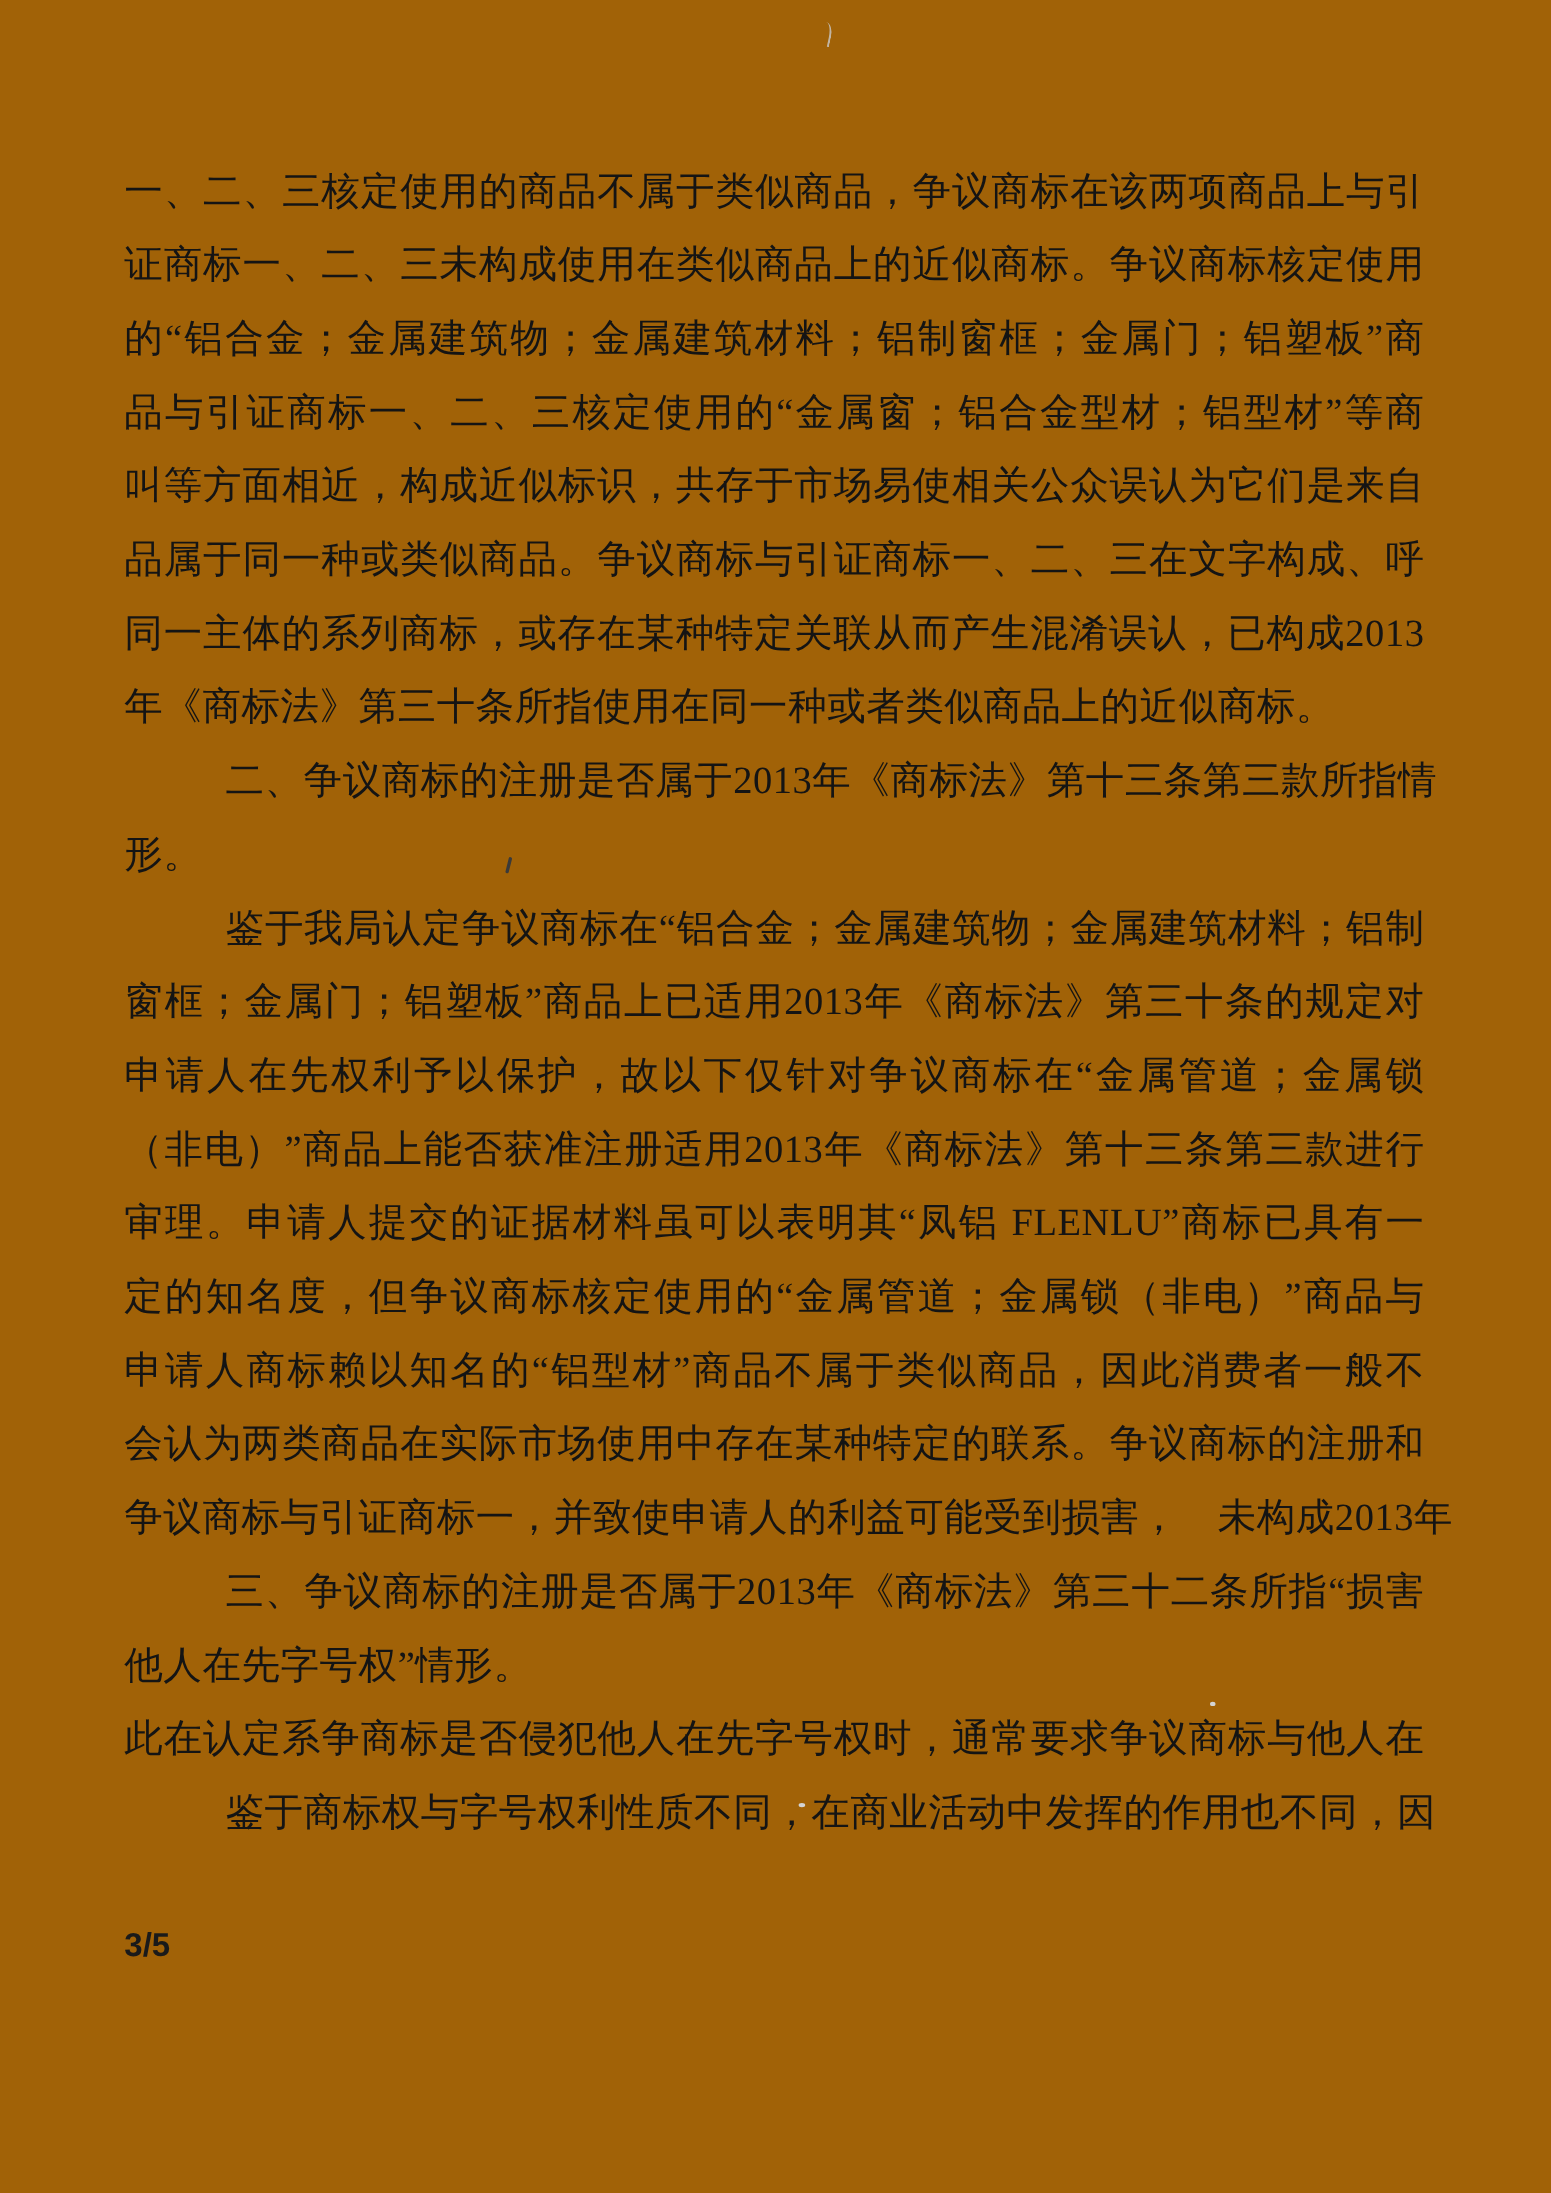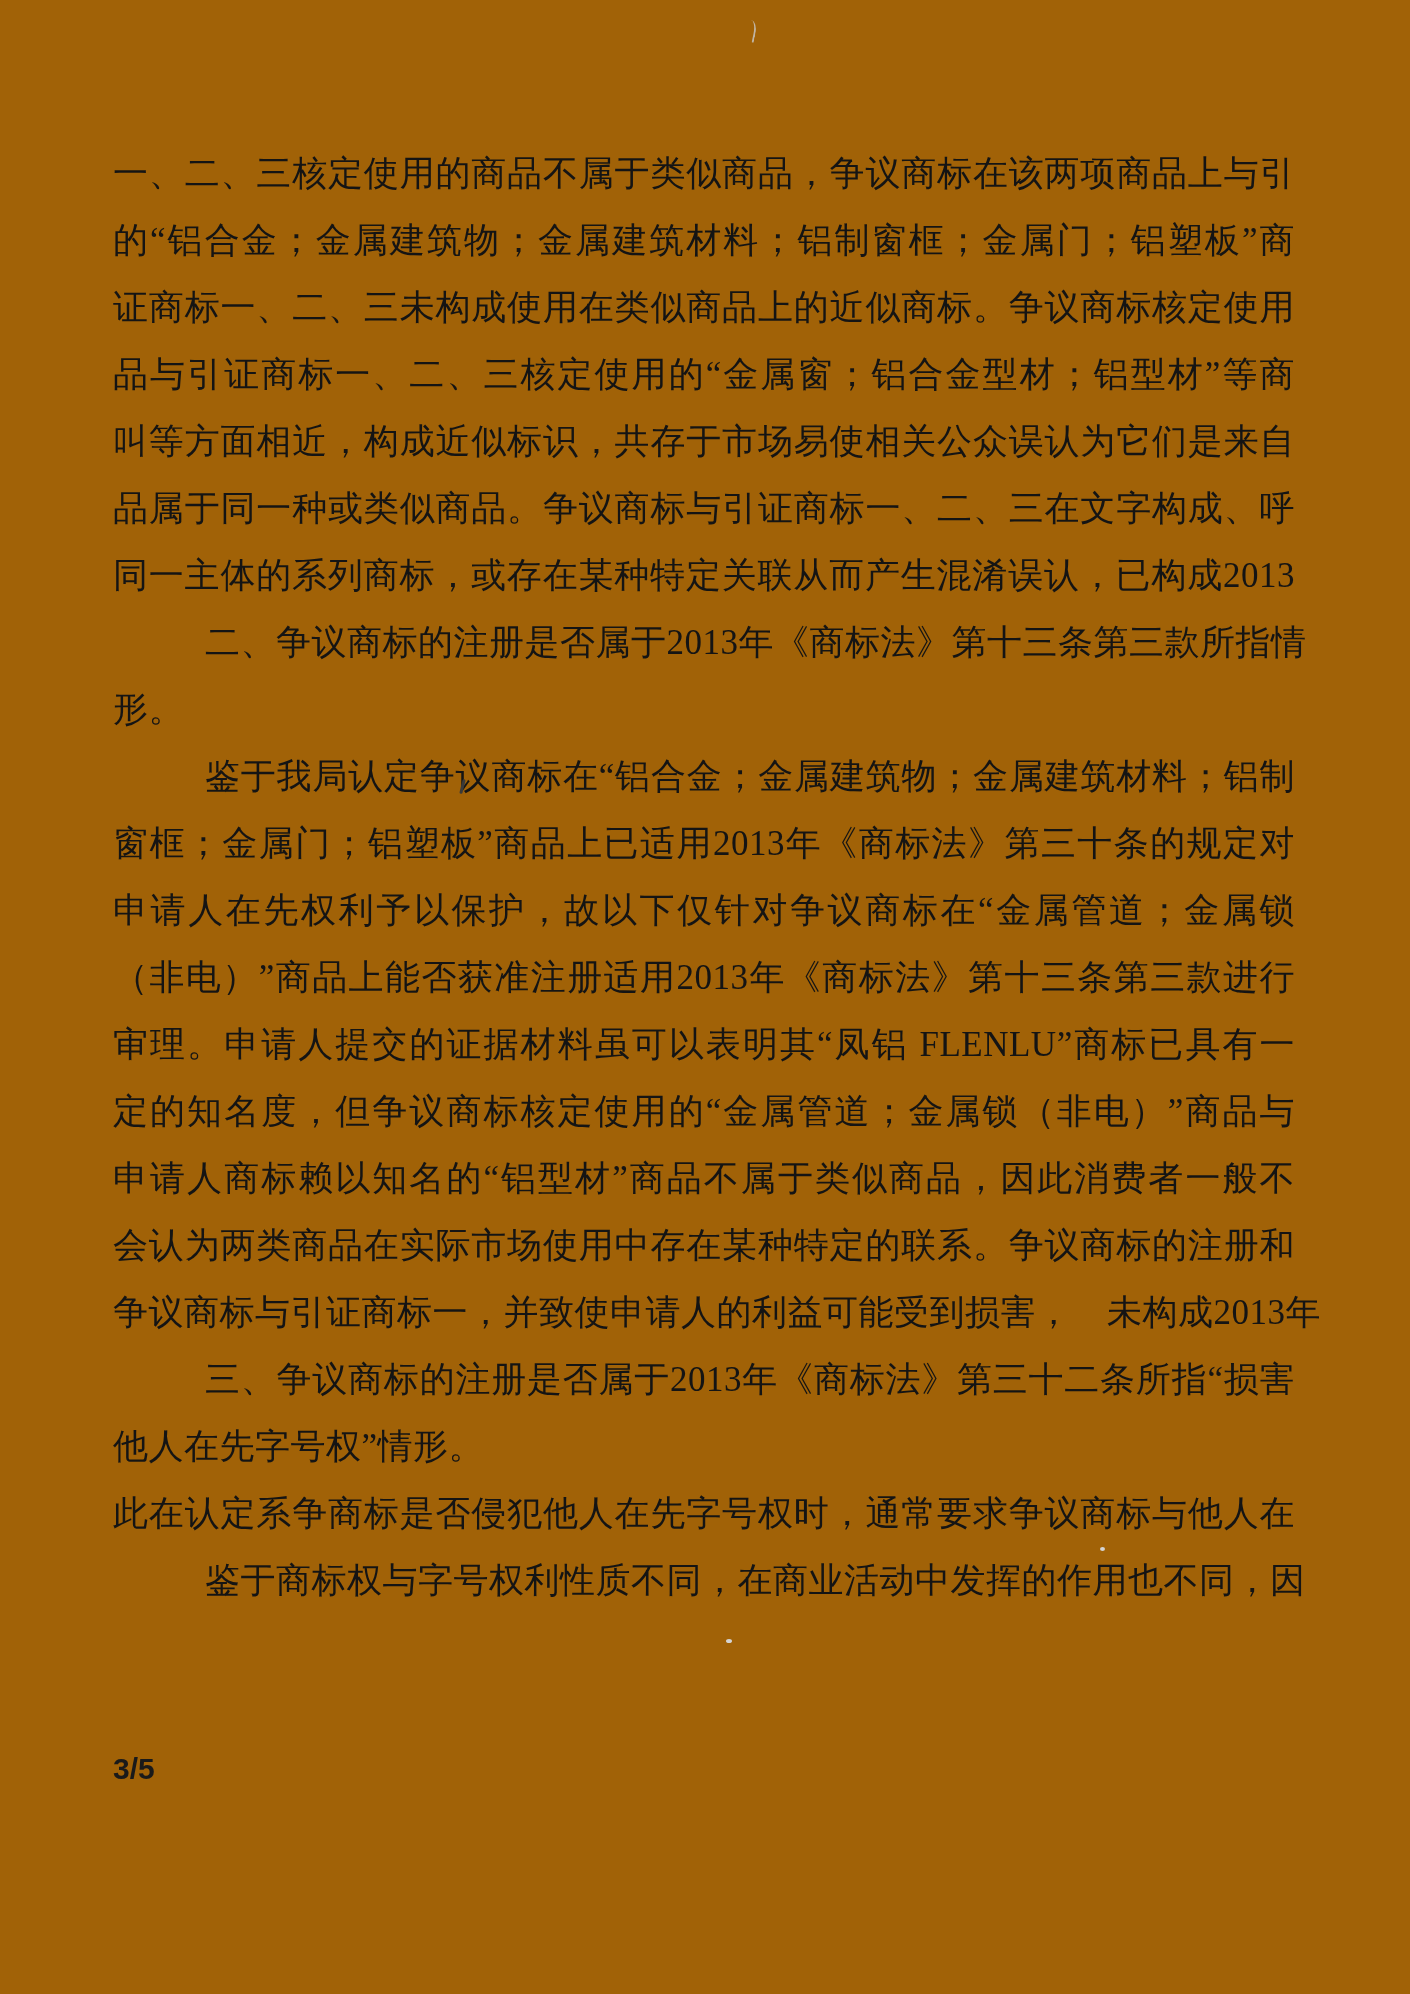--- a/index.html
+++ b/index.html
@@ -88,26 +88,27 @@
 </style>
 </head>
 <body>
 
 <div class="page">
 
   <span class="artifact-squiggle"></span>
 
   <div class="text-block">
     <div class="line">一、二、三核定使用的商品不属于类似商品，争议商标在该两项商品上与引</div>
+    <div class="line">证商标一、二、三未构成使用在类似商品上的近似商标。争议商标核定使用</div>
     <div class="line">的“铝合金；金属建筑物；金属建筑材料；铝制窗框；金属门；铝塑板”商</div>
-    <div class="line">证商标一、二、三未构成使用在类似商品上的近似商标。争议商标核定使用</div>
     <div class="line">品与引证商标一、二、三核定使用的“金属窗；铝合金型材；铝型材”等商</div>
     <div class="line">叫等方面相近，构成近似标识，共存于市场易使相关公众误认为它们是来自</div>
     <div class="line">品属于同一种或类似商品。争议商标与引证商标一、二、三在文字构成、呼</div>
     <div class="line">同一主体的系列商标，或存在某种特定关联从而产生混淆误认，已构成2013</div>
+    <div class="line end">年《商标法》第三十条所指使用在同一种或者类似商品上的近似商标。</div>
     <div class="line indent">二、争议商标的注册是否属于2013年《商标法》第十三条第三款所指情</div>
     <div class="line end">形。</div>
     <div class="line indent">鉴于我局认定争议商标在“铝合金；金属建筑物；金属建筑材料；铝制</div>
     <div class="line">窗框；金属门；铝塑板”商品上已适用2013年《商标法》第三十条的规定对</div>
     <div class="line">申请人在先权利予以保护，故以下仅针对争议商标在“金属管道；金属锁</div>
     <div class="line">（非电）”商品上能否获准注册适用2013年《商标法》第十三条第三款进行</div>
     <div class="line">审理。申请人提交的证据材料虽可以表明其“凤铝 FLENLU”商标已具有一</div>
     <div class="line">定的知名度，但争议商标核定使用的“金属管道；金属锁（非电）”商品与</div>
     <div class="line">申请人商标赖以知名的“铝型材”商品不属于类似商品，因此消费者一般不</div>
     <div class="line">会认为两类商品在实际市场使用中存在某种特定的联系。争议商标的注册和</div>

